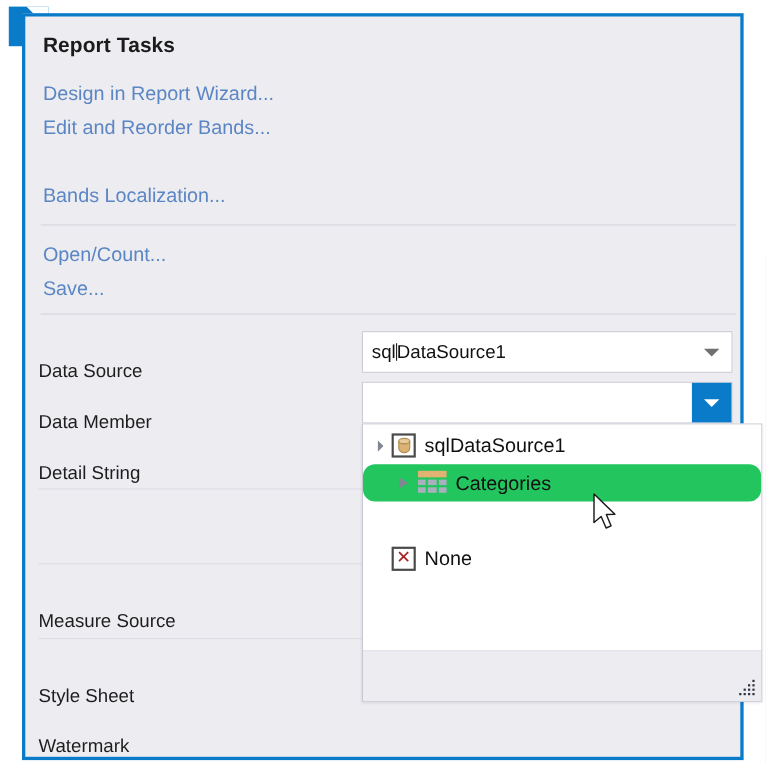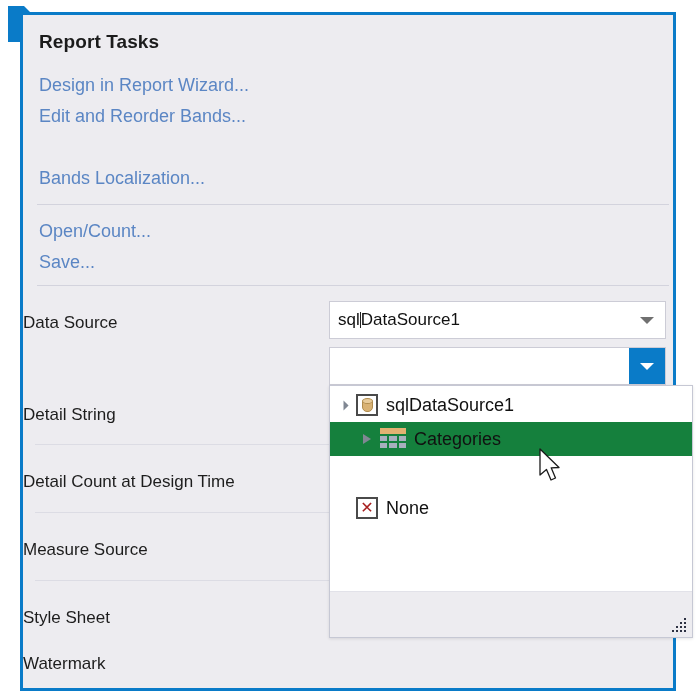--- a/index.html
+++ b/index.html
@@ -50,22 +50,22 @@
     position:absolute;left:14px;width:632px;height:1px;
     background:#d3d3dd;
   }
 
   .proprow-sep{
     position:absolute;left:12px;width:634px;height:1px;
     background:#dcdce4;
   }
 
   .plabel{
-    position:absolute;left:0;
-    font-size:17px;color:#1d1d1d;white-space:nowrap;
+    position:absolute;left:12px;
+    font-size:17px;color:#1d1d1d;white-space:nowrap;margin-top:15px;
   }
 
   
   .editor{
     position:absolute;
     background:#ffffff;
     border:1px solid #ccccd6;
     box-sizing:border-box;
   }
   .editor .val{
@@ -110,21 +110,21 @@
     position:absolute;left:0;right:0;bottom:0;height:45px;
     background:#edecf0;border-top:1px solid #e2e2e9;
   }
   .grip{position:absolute;right:6px;bottom:5px;width:14px;height:14px;}
   .grip i{position:absolute;width:2px;height:2px;background:#2d3142;display:block;}
 
   .node{
     position:absolute;left:0;right:0;height:34px;
     display:flex;align-items:center;cursor:pointer;
   }
-  .node.sel{background:#15803d;}
+  .node.sel{background:#22c55e;border-radius:11px;}
   .node .expander{
     width:14px;height:14px;margin-left:6px;
     display:flex;align-items:center;justify-content:center;flex:0 0 auto;
   }
   .tri-right{
     width:0;height:0;
     border-top:5px solid transparent;
     border-bottom:5px solid transparent;
     border-left:8px solid #808793;
   }
@@ -181,24 +181,24 @@
     <div class="link" style="top:153px">Bands Localization...</div>
 
     <div class="sep" style="top:189px"></div>
 
     <div class="link" style="top:206px">Open/Count...</div>
     <div class="link" style="top:237px">Save...</div>
 
     <div class="sep" style="top:270px"></div>
 
     <div class="plabel" style="top:298px">Data Source</div>
+    <div class="plabel" style="top:344px">Data Member</div>
     <div class="plabel" style="top:390px">Detail String</div>
 
     <div class="proprow-sep" style="top:429px"></div>
-    <div class="plabel" style="top:457px">Detail Count at Design Time</div>
 
     <div class="proprow-sep" style="top:497px"></div>
     <div class="plabel" style="top:525px">Measure Source</div>
 
     <div class="proprow-sep" style="top:565px"></div>
     <div class="plabel" style="top:593px">Style Sheet</div>
 
     <div class="plabel" style="top:639px">Watermark</div>
 
     <div class="editor" style="left:306px;top:286px;width:337px;height:38px;">

